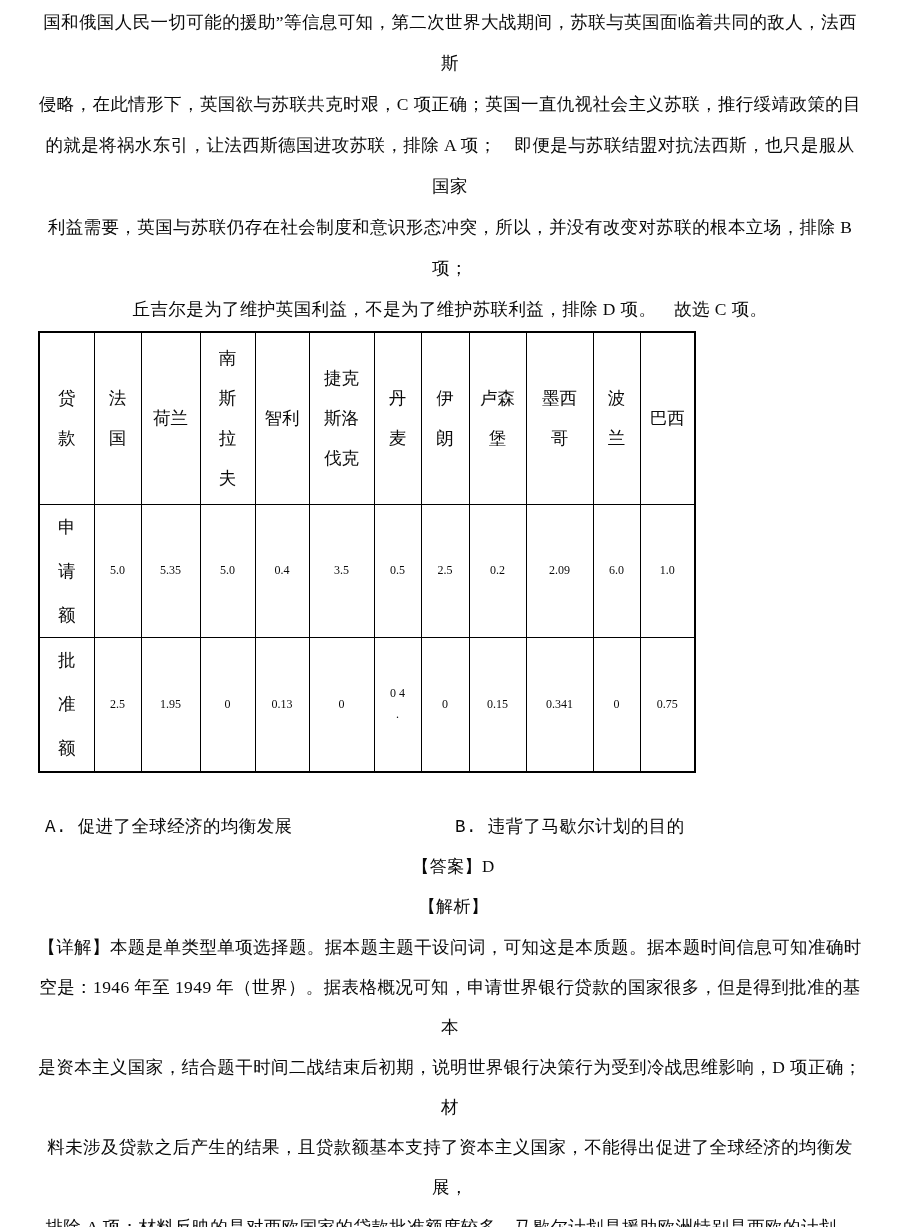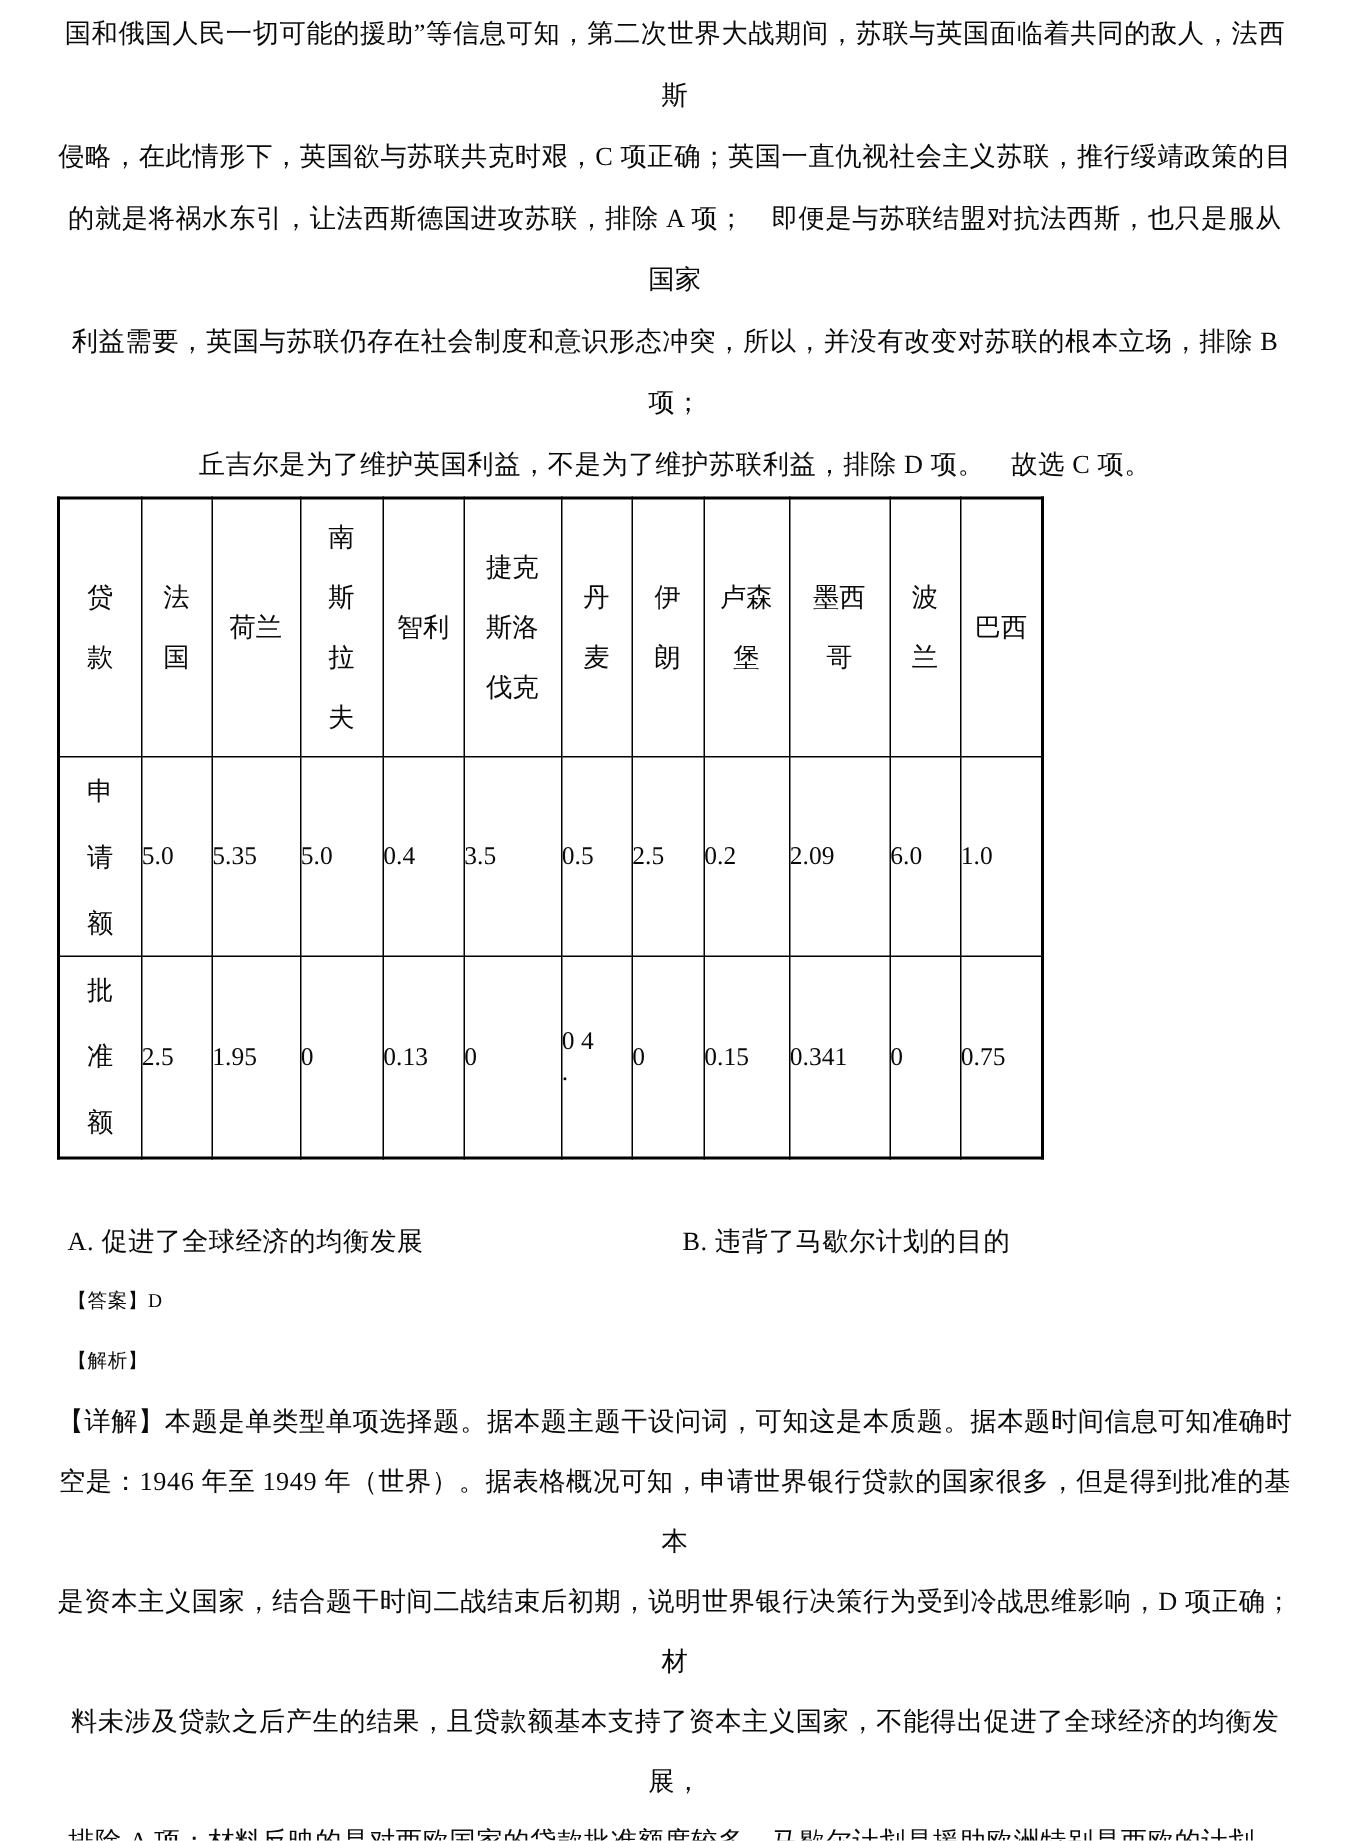--- a/index.html
+++ b/index.html
@@ -19,25 +19,25 @@
   }
   table.loan th,table.loan td{
     border:1px solid #000;padding:0;overflow:hidden;
     font-weight:normal;vertical-align:middle;
   }
   tr.hdr{height:172px;}
   tr.hdr th{font-size:17.5px;line-height:40px;text-align:center;}
   tr.r1{height:133px;}
   tr.r2{height:135px;}
   td.lbl{font-size:17.5px;line-height:44px;text-align:center;}
-  td.num{font-size:17px;line-height:21px;text-align:left;padding-left:8px;}
-  .opts{margin-top:34px;padding-left:7px;}
+  td.num{font-size:12px;line-height:21px;text-align:center;padding-left:8px;}
+  .opts{margin-top:34px;padding-left:7px;font-family:Liberation Mono, monospace;}
   .optrow{display:flex;line-height:40px;font-size:17.5px;letter-spacing:0.4px;}
   .optrow .o1{width:410px;}
-  .ans,.jiexi{line-height:40px;font-size:13px;letter-spacing:0.4px;padding-left:7px;}
+  .ans,.jiexi{line-height:40px;font-size:17px;letter-spacing:0.4px;padding-left:7px;text-align:center;}
 </style>
 </head>
 <body>
 
 <div class="page">
 
   <div class="para prel">国和俄国人民一切可能的援助”等信息可知，第二次世界大战期间，苏联与英国面临着共同的敌人，法西斯
 侵略，在此情形下，英国欲与苏联共克时艰，C 项正确；英国一直仇视社会主义苏联，推行绥靖政策的目
 的就是将祸水东引，让法西斯德国进攻苏联，排除 A 项；　即便是与苏联结盟对抗法西斯，也只是服从国家
 利益需要，英国与苏联仍存在社会制度和意识形态冲突，所以，并没有改变对苏联的根本立场，排除 B 项；

